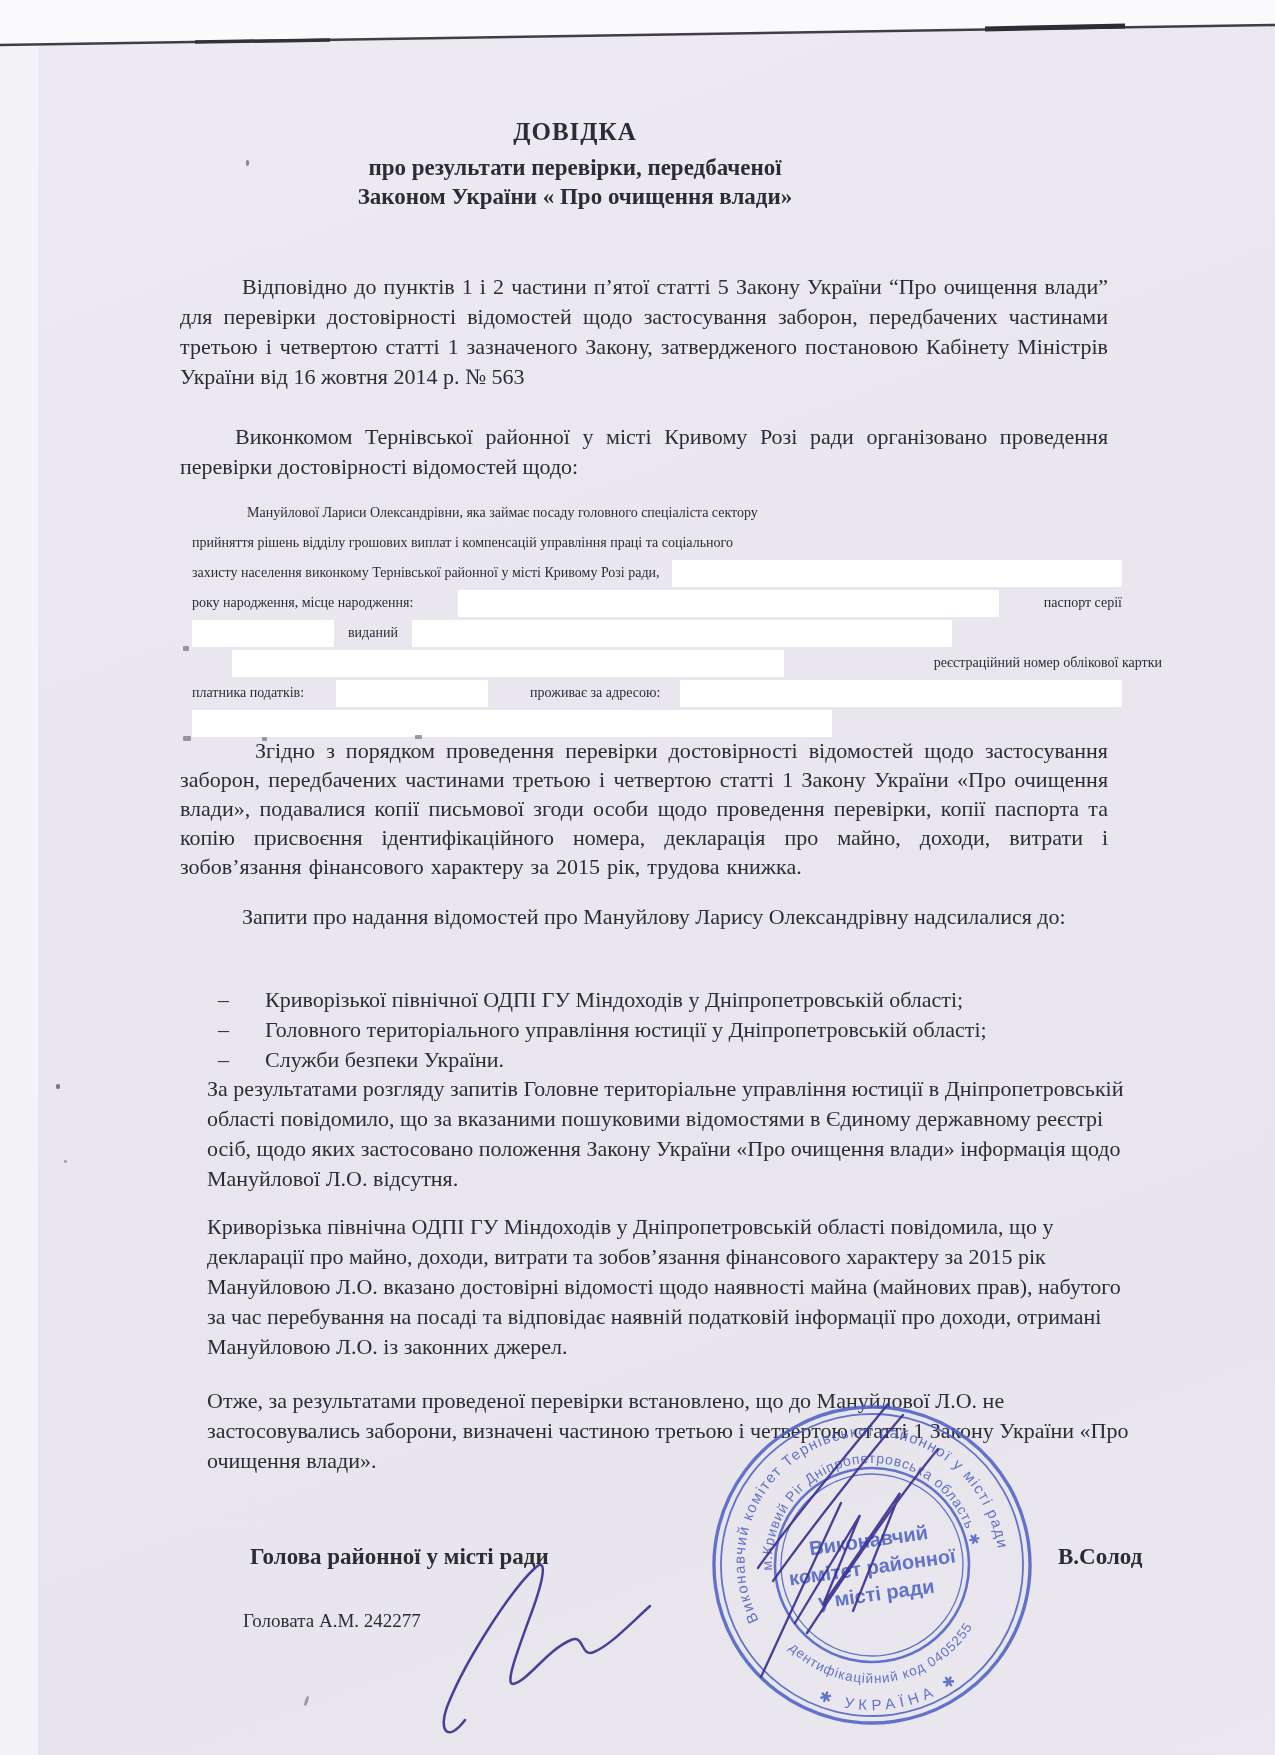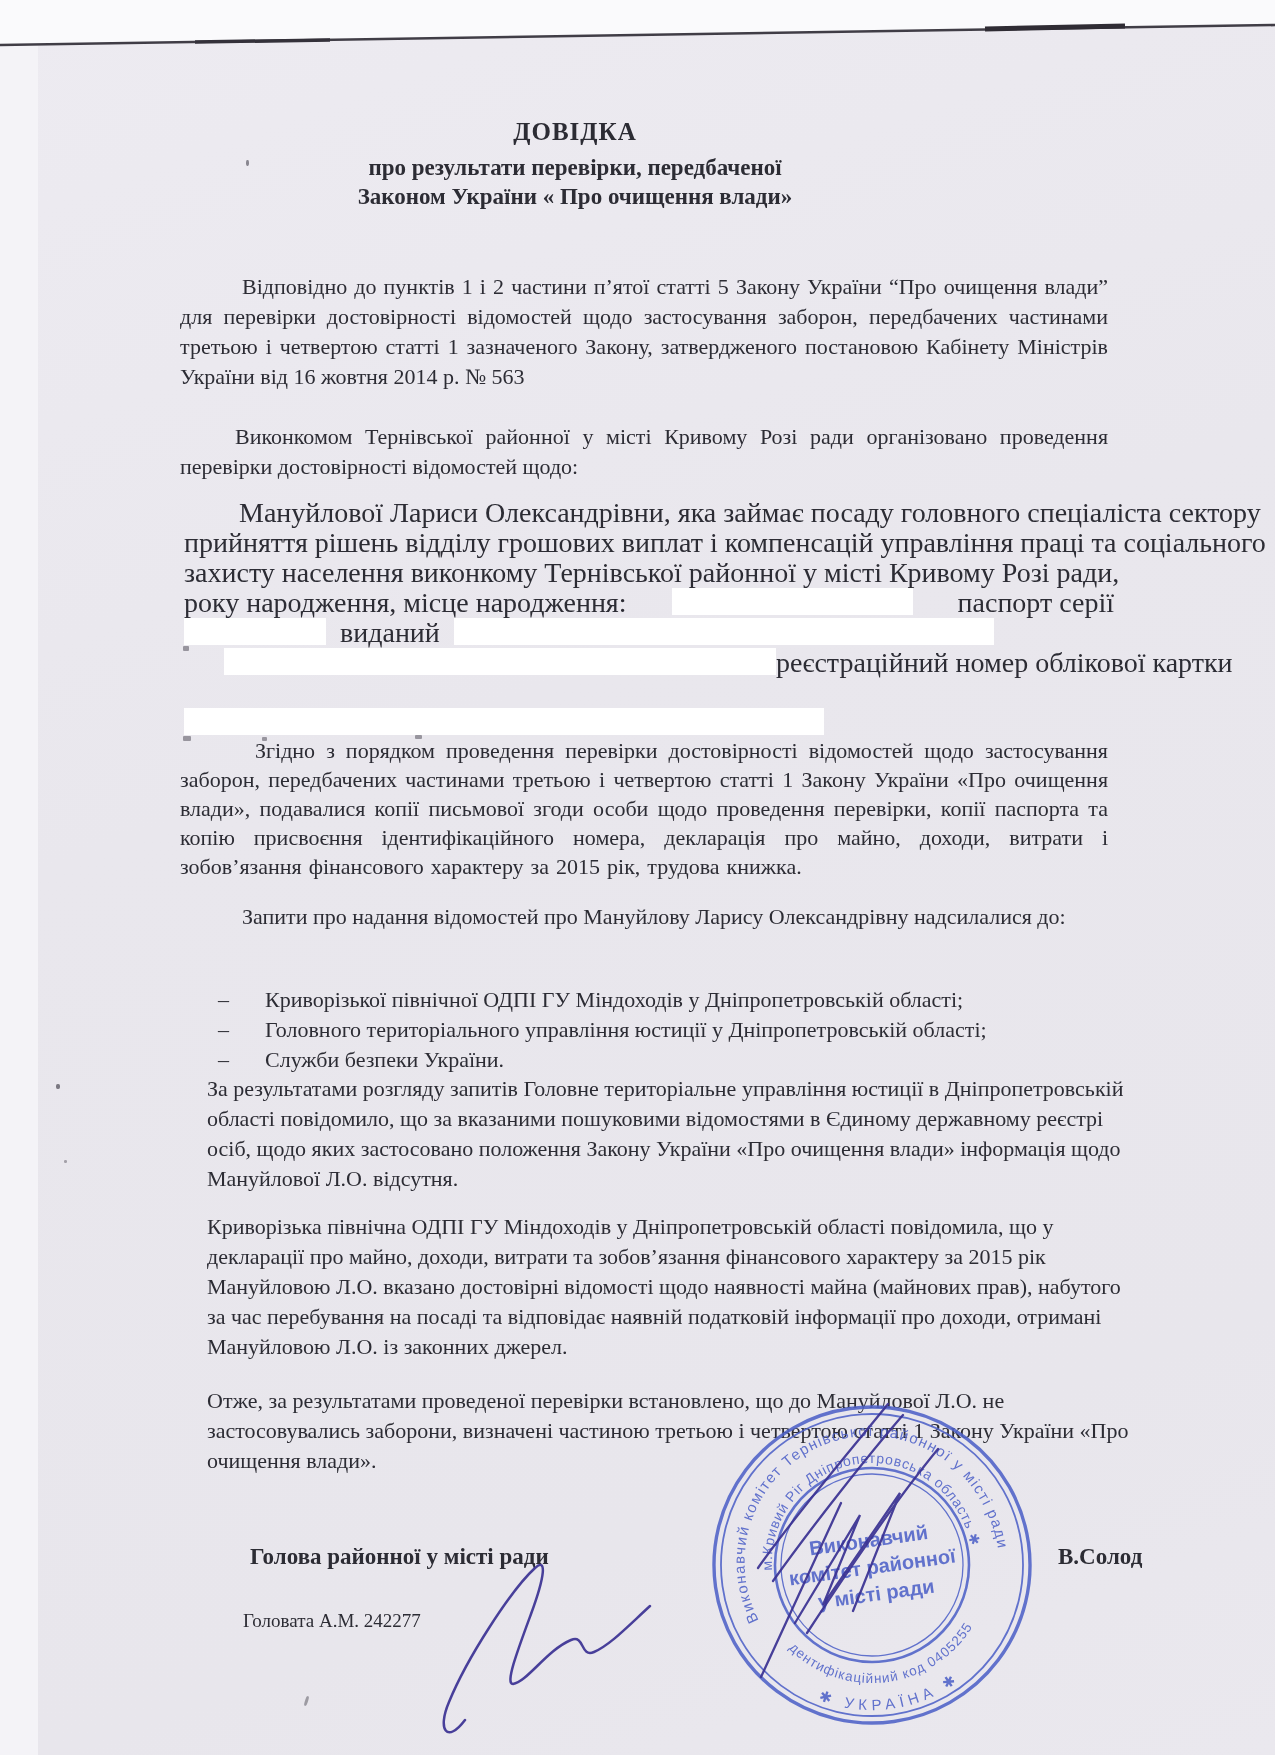--- a/index.html
+++ b/index.html
@@ -8,21 +8,21 @@
     background:linear-gradient(160deg,#edebf1 0%,#e9e7ed 40%,#e8e6ec 80%,#eae8ee 100%);
     font-family:"Liberation Serif", serif;color:#2c2c34;
   }
   .abs{position:absolute;}
   .left-strip{left:0;top:0;width:38px;height:1755px;background:#f4f3f7;}
   .title-block{left:180px;top:118px;width:790px;text-align:center;font-weight:bold;}
   .doc-title{font-size:25px;letter-spacing:1px;margin-bottom:7px;}
   .doc-subtitle{font-size:23px;line-height:29px;font-weight:bold;}
   .para{font-size:22px;line-height:30px;margin:0;}
   .just{text-align:justify;}
-  .pline{position:absolute;left:184px;width:930px;height:30px;font-size:28px;line-height:30px;display:flex;align-items:flex-start;white-space:nowrap;}
+  .pline{position:absolute;left:192px;width:930px;height:30px;font-size:14px;line-height:30px;display:flex;align-items:center;white-space:nowrap;}
   .redact{background:#ffffff;height:27px;flex:none;}
   .grow{flex:1;}
   .list-item{display:flex;font-size:22px;line-height:30px;}
   .list-dash{width:47px;flex:none;}
   .sig{font-size:23px;font-weight:bold;}
   .sig-note{font-size:19px;}
   .speck{position:absolute;background:#5f5c66;border-radius:40%;}
   .frag{position:absolute;background:#75727c;opacity:.7;border-radius:1px;}
 </style>
 </head>
@@ -69,20 +69,26 @@
     <span>паспорт серії</span>
   </div>
   <div class="pline" style="top:618px;">
     <span class="redact" style="width:142px;"></span>
     <span style="margin:0 14px;">виданий</span>
     <span class="redact" style="width:540px;"></span>
   </div>
   <div class="pline" style="top:648px;padding-left:40px;">
     <span class="redact" style="width:552px;"></span>
     <span style="margin-left:auto;">реєстраційний номер облікової картки</span>
+  </div>
+  <div class="pline" style="top:678px;">
+    <span>платника податків:</span>
+    <span class="redact" style="width:152px;margin-left:32px;"></span>
+    <span style="margin-left:42px;">проживає за адресою:</span>
+    <span class="redact grow" style="margin-left:20px;"></span>
   </div>
   <div class="pline" style="top:708px;">
     <span class="redact" style="width:640px;"></span>
   </div>
   <div class="frag" style="left:183px;top:646px;width:6px;height:5px;"></div>
   <div class="frag" style="left:183px;top:736px;width:8px;height:5px;"></div>
   <div class="frag" style="left:262px;top:737px;width:5px;height:4px;"></div>
   <div class="frag" style="left:415px;top:735px;width:7px;height:4px;"></div>
 
   <p class="abs para just" style="left:180px;top:736px;width:928px;text-indent:75px;line-height:29px;word-spacing:1.5px;">Згідно з порядком проведення перевірки достовірності відомостей щодо застосування заборон, передбачених частинами третьою і четвертою статті 1 Закону України «Про очищення влади», подавалися копії письмової згоди особи щодо проведення перевірки, копії паспорта та копію присвоєння ідентифікаційного номера, декларація про майно, доходи, витрати і зобов’язання фінансового характеру за 2015 рік, трудова книжка.</p>

